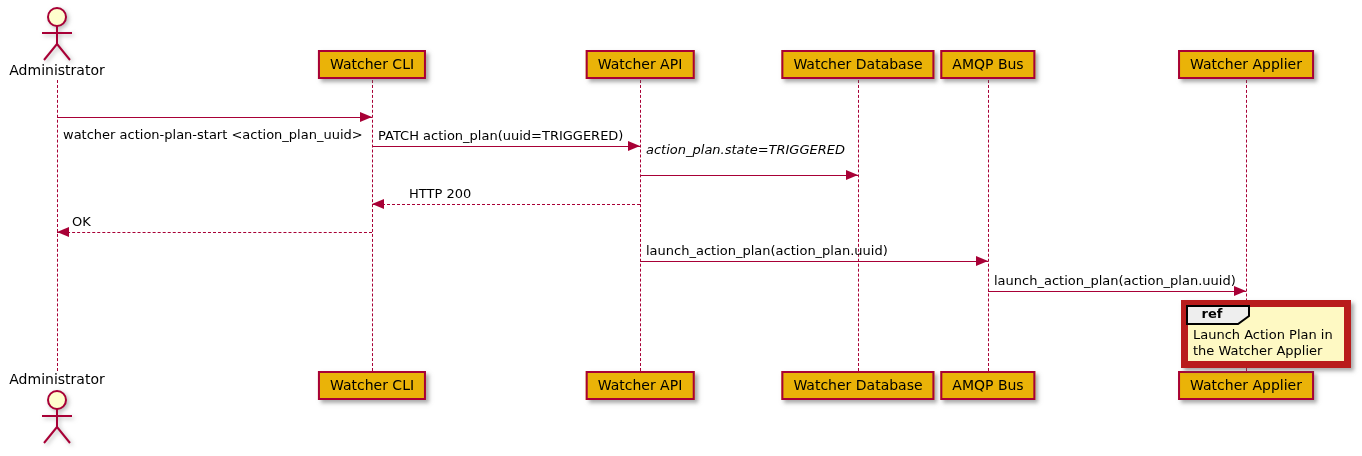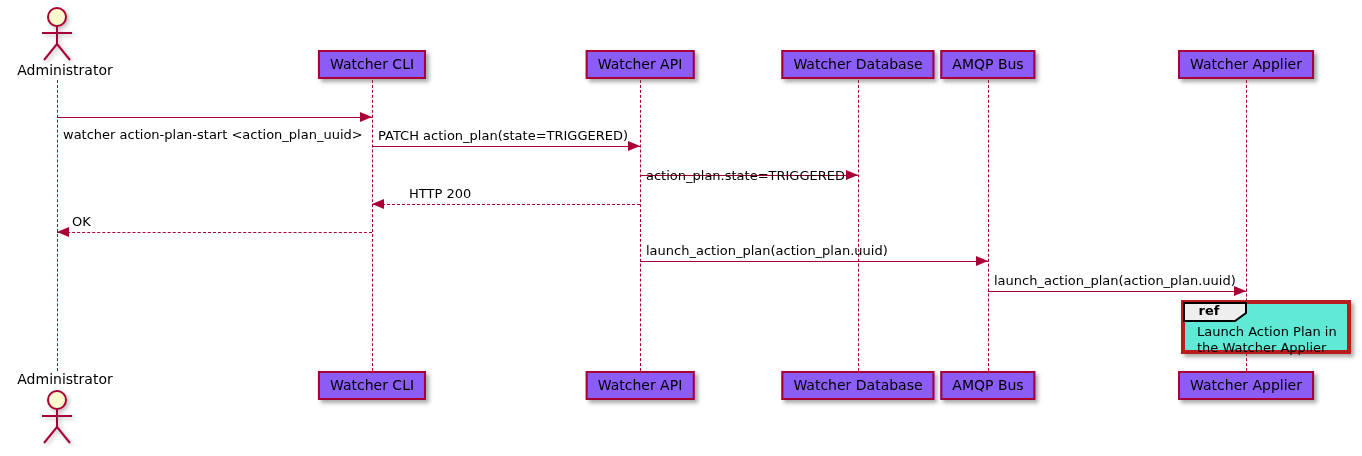--- a/index.html
+++ b/index.html
@@ -5,50 +5,50 @@
   html,body{margin:0;padding:0;background:#ffffff;}
   #canvas{
     position:relative;width:1362px;height:456px;background:#ffffff;
     font-family:"DejaVu Sans","Liberation Sans",sans-serif;overflow:hidden;
   }
   .lifeline{
     position:absolute;width:0;border-left:1px dashed #A80036;
   }
   .pbox{
     position:absolute;transform:translateX(-50%);
-    background:#8b5cf6;border:2px solid #A80036;color:#000;
+    background:#eab308;border:2px solid #A80036;color:#000;
     font-size:14px;line-height:25px;height:29px;box-sizing:border-box;
     padding:0 10px;white-space:nowrap;text-align:left;
     box-shadow:3px 3px 4px rgba(99,99,99,0.55);
   }
   .mline{position:absolute;height:0;}
   .mline.solid{border-top:1px solid #A80036;}
   .mline.dashed{border-top:1px dashed #A80036;}
   .ah{position:absolute;width:0;height:0;border-top:5px solid transparent;border-bottom:5px solid transparent;}
   .ah.r{border-left:12px solid #A80036;}
   .ah.l{border-right:12px solid #A80036;}
   .mlabel{
     position:absolute;font-size:13px;color:#000;white-space:nowrap;line-height:15px;
   }
   .actor-label{
     position:absolute;transform:translateX(-50%);font-size:14px;color:#000;
-    white-space:nowrap;line-height:16px;margin-left:8px;
+    white-space:nowrap;line-height:16px;
   }
   .actor-fig{position:absolute;filter:drop-shadow(2px 2px 2px rgba(120,120,120,0.5));}
   #ref-box{
-    position:absolute;left:1181px;top:300px;width:170px;height:54px;box-sizing:border-box;
-    background:#5eead4;border:4px solid #b91c1c;box-shadow:3px 3px 4px rgba(99,99,99,0.55);
+    position:absolute;left:1181px;top:300px;width:170px;height:68px;box-sizing:border-box;
+    background:#fef9c3;border:7px solid #b91c1c;box-shadow:3px 3px 4px rgba(99,99,99,0.55);
   }
   #ref-tab{position:absolute;left:-2px;top:-2px;width:64px;height:20px;}
   #ref-tab span{
     position:absolute;left:0;top:1px;width:52px;text-align:center;
     font-size:13px;font-weight:bold;color:#000;
   }
   #ref-text{
-    position:absolute;left:12px;top:20px;width:160px;
+    position:absolute;left:5px;top:20px;width:160px;
     font-size:13px;line-height:16px;color:#000;
   }
 </style>
 </head>
 <body>
 
 <div id="canvas">
 
   <div id="lifelines">
       <div class="lifeline" style="left: 57px; top: 80px; height: 291px;"></div>
@@ -57,24 +57,24 @@
       <div class="lifeline" style="left: 858px; top: 80px; height: 291px;"></div>
       <div class="lifeline" style="left: 988px; top: 80px; height: 291px;"></div>
       <div class="lifeline" style="left: 1246px; top: 80px; height: 291px;"></div>
     </div>
   <div id="messages">
       <div class="mline solid" style="left: 57px; top: 117px; width: 315px;"></div>
       <div class="ah r" style="left: 360px; top: 112px;"></div>
       <div class="mlabel" style="left: 63px; top: 99px; margin-top: 28px;">watcher action-plan-start &lt;action_plan_uuid&gt;</div>
       <div class="mline solid" style="left: 372px; top: 146px; width: 268px;"></div>
       <div class="ah r" style="left: 628px; top: 141px;"></div>
-      <div class="mlabel" style="left: 378px; top: 128px;">PATCH action_plan(state=TRIGGERED)</div>
+      <div class="mlabel" style="left: 378px; top: 128px;">PATCH action_plan(uuid=TRIGGERED)</div>
       <div class="mline solid" style="left: 640px; top: 175px; width: 218px;"></div>
       <div class="ah r" style="left: 846px; top: 170px;"></div>
-      <div class="mlabel" style="left: 646px; top: 168px;">action_plan.state=TRIGGERED</div>
+      <div class="mlabel" style="left: 646px; top: 142px; font-style: italic;">action_plan.state=TRIGGERED</div>
       <div class="mline dashed" style="left: 372px; top: 204px; width: 268px;"></div>
       <div class="ah l" style="left: 372px; top: 199px;"></div>
       <div class="mlabel" style="left: 409px; top: 186px;">HTTP 200</div>
       <div class="mline dashed" style="left: 57px; top: 232px; width: 315px;"></div>
       <div class="ah l" style="left: 57px; top: 227px;"></div>
       <div class="mlabel" style="left: 72px; top: 214px;">OK</div>
       <div class="mline solid" style="left: 640px; top: 261px; width: 348px;"></div>
       <div class="ah r" style="left: 976px; top: 256px;"></div>
       <div class="mlabel" style="left: 646px; top: 243px;">launch_action_plan(action_plan.uuid)</div>
       <div class="mline solid" style="left: 988px; top: 291px; width: 258px;"></div>

